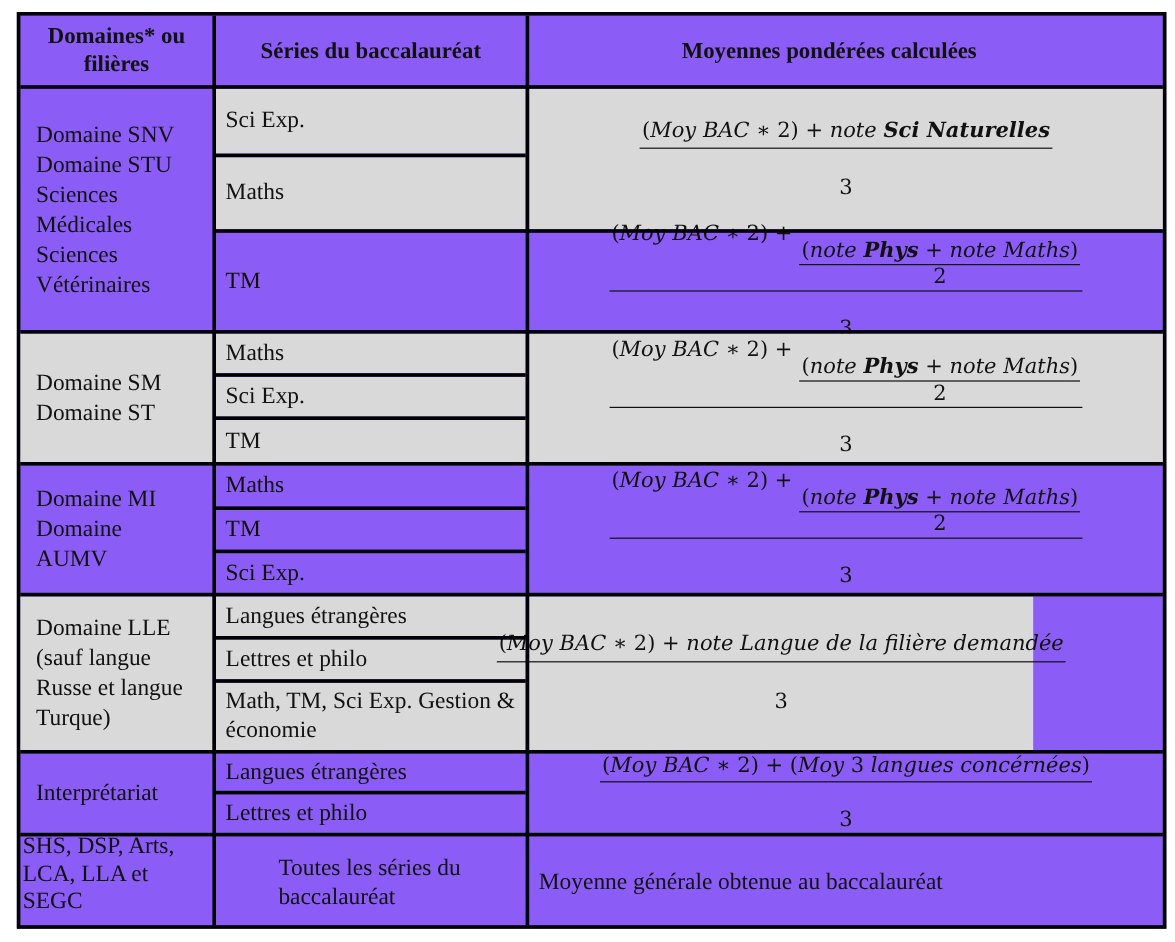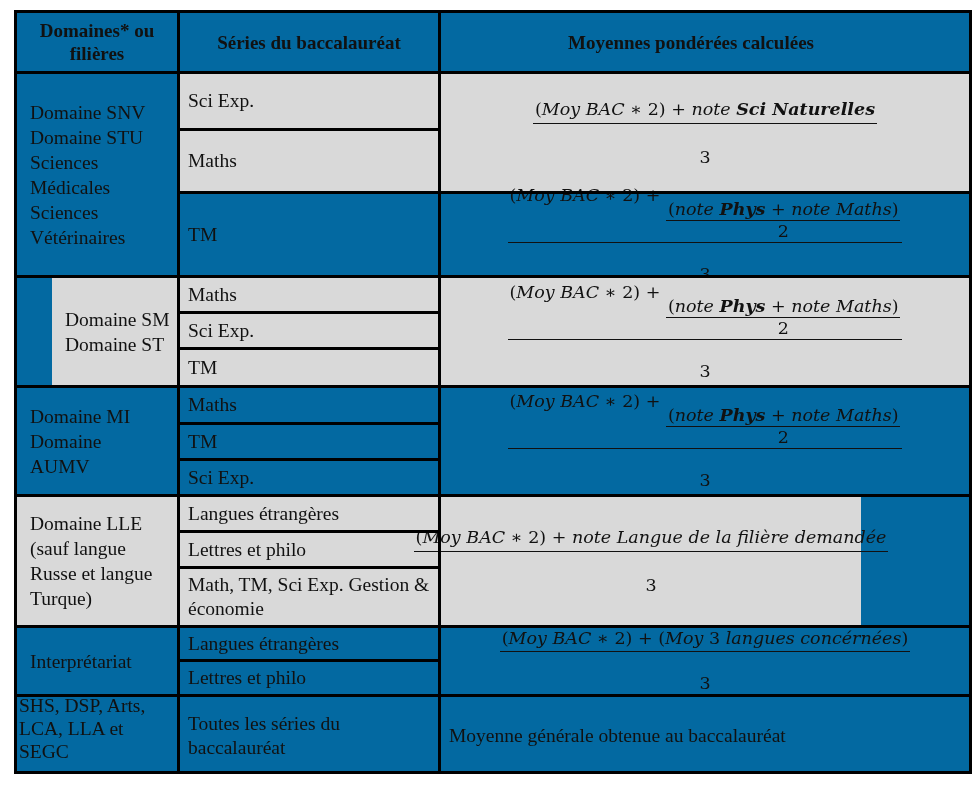--- a/index.html
+++ b/index.html
@@ -1,19 +1,19 @@
 <!DOCTYPE html>
 <html><head>
 <meta charset="utf-8">
 <style>
   html, body { margin: 0; padding: 0; background: #ffffff; }
   body { width: 979px; height: 785px; position: relative; overflow: hidden;
          font-family: "Liberation Serif", serif; color: #111; }
   .tbl { position: absolute; left: 14px; top: 10px; width: 958px; height: 764px;
-         border: 3px solid #000; box-sizing: border-box; background: #0369a1; text-decoration: underline; }
+         border: 3px solid #000; box-sizing: border-box; background: #8b5cf6; text-decoration: underline; }
   .cell { position: absolute; box-sizing: border-box; }
   .vline { position: absolute; background: #000; width: 3px; }
   .hline { position: absolute; background: #000; height: 3px; }
   .gray { background: #d9d9d9; }
   .hdr { font-weight: bold; font-size: 19px; text-align: center;
          display: flex; align-items: center; justify-content: center; line-height: 23px; }
   .dom { font-size: 19.5px; line-height: 25px; padding-left: 13px;
          display: flex; align-items: center; }
   .ser { font-size: 19.5px; line-height: 24px; padding-left: 8px;
          display: flex; align-items: center; }
@@ -70,21 +70,21 @@
   <div class="cell frm" style="left:424px;top:181px;width:528px;height:81px;">
     <span class="math frac small">
       <span class="num"><span class="up">(</span><span>Moy BAC</span><span class="up"> ∗ </span><span class="up">2</span><span class="up">)</span><span class="up"> + </span><span class="frac" style="border:none;vertical-align:-14px;">
             <span class="num" style="padding-bottom:0;"><span class="up">(</span><span>note </span><span class="bd">Phys</span><span class="up"> + </span><span>note </span><span>Maths</span><span class="up">)</span></span>
             <span class="den" style="line-height:18px;">2</span>
           </span></span>
       <span class="den">3</span>
     </span>
   </div>
 
-  <div class="cell dom gray" style="left:0;top:265px;width:160px;height:107px;margin-left:35px;">
+  <div class="cell dom gray" style="left:0;top:265px;width:160px;height:107px;">
     <div>
       <div>Domaine SM</div>
       <div>Domaine ST</div>
     </div>
   </div>
   <div class="cell ser gray" style="left:163px;top:265px;width:258px;height:33px;">
     <span>Maths</span>
   </div>
   <div class="cell ser gray" style="left:163px;top:301px;width:258px;height:33px;">
     <span>Sci Exp.</span>
@@ -171,21 +171,21 @@
   </div>
 
   <div class="cell dom" style="left:0;top:684px;width:160px;height:63px;padding-left:2px;line-height:23px;">
     <div>
       <div>SHS, DSP, Arts,</div>
       <div>LCA, LLA et</div>
       <div>SEGC</div>
     </div>
   </div>
   <div class="cell ser" style="left:163px;top:684px;width:258px;height:77px;">
-    <span style="width:200px;">Toutes les séries du baccalauréat</span>
+    <span style="width:200px;margin-left:44px;">Toutes les séries du baccalauréat</span>
   </div>
   <div class="cell plain" style="left:424px;top:684px;width:528px;height:77px;">
     <span>Moyenne générale obtenue au baccalauréat</span>
   </div>
 
   <div class="vline" style="left:160px;top:0;height:758px;"></div>
   <div class="vline" style="left:421px;top:0;height:758px;"></div>
 
   <div class="hline" style="left:0;top:58px;width:952px;"></div>
   <div class="hline" style="left:163px;top:115px;width:258px;"></div>

